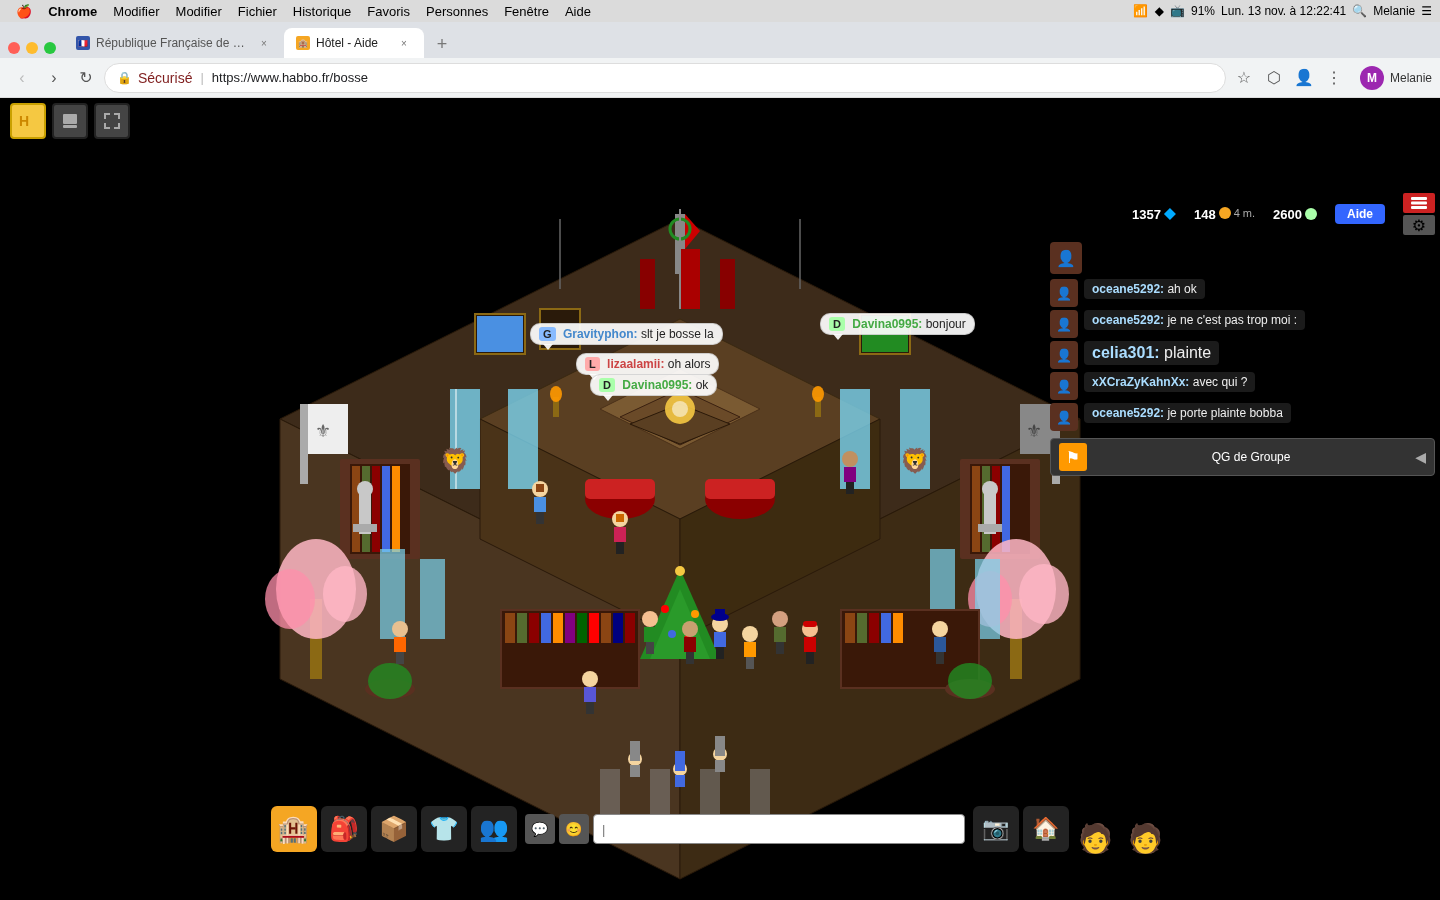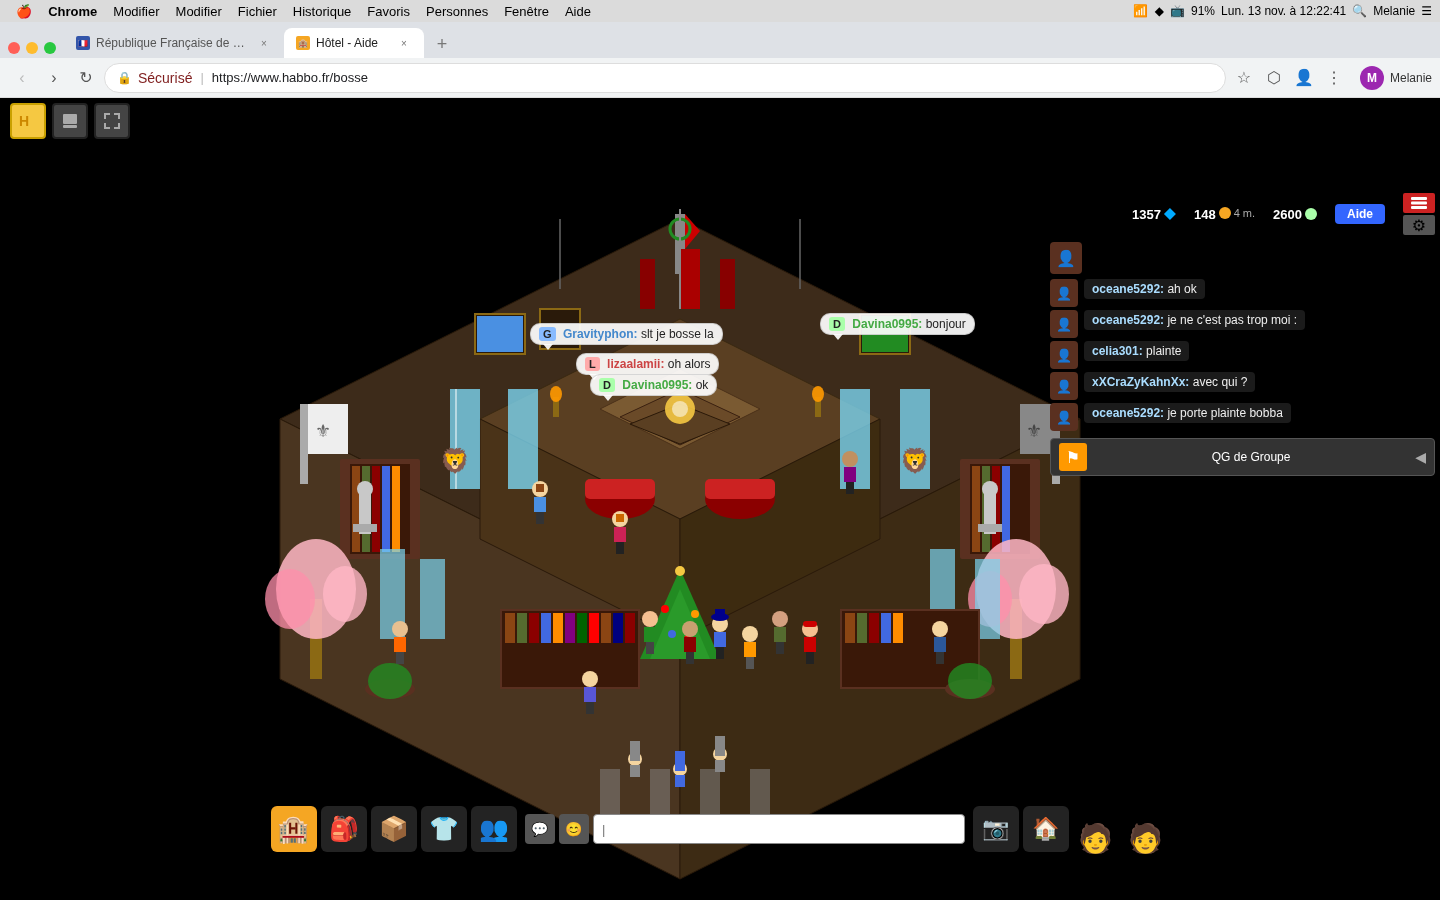--- a/index.html
+++ b/index.html
@@ -683,21 +683,21 @@
       <div style="display:flex;align-items:flex-start;gap:6px;">
         <div style="width:28px;height:28px;background:#5a3020;border-radius:4px;display:flex;align-items:center;justify-content:center;font-size:13px;flex-shrink:0;">👤</div>
         <div style="background:rgba(30,30,30,0.9);border-radius:4px;padding:3px 8px;font-size:12px;color:#eee;font-family:Arial;">
           <span style="color:#aaddff;font-weight:bold;">oceane5292:</span>
           <span>je ne c'est pas trop moi :</span>
         </div>
       </div>
 
       <div style="display:flex;align-items:flex-start;gap:6px;">
         <div style="width:28px;height:28px;background:#5a3020;border-radius:4px;display:flex;align-items:center;justify-content:center;font-size:13px;flex-shrink:0;">👤</div>
-        <div style="background:rgba(30,30,30,0.9);border-radius:4px;padding:3px 8px;font-size:12px;color:#eee;font-family:Arial;">
+        <div style="background:rgba(30,30,30,0.9);border-radius:4px;padding:3px 8px;font-size:16px;color:#eee;font-family:Arial;">
           <span style="color:#aaddff;font-weight:bold;">celia301:</span>
           <span>plainte</span>
         </div>
       </div>
 
       <div style="display:flex;align-items:flex-start;gap:6px;">
         <div style="width:28px;height:28px;background:#5a3020;border-radius:4px;display:flex;align-items:center;justify-content:center;font-size:13px;flex-shrink:0;">👤</div>
         <div style="background:rgba(30,30,30,0.9);border-radius:4px;padding:3px 8px;font-size:12px;color:#eee;font-family:Arial;">
           <span style="color:#aaddff;font-weight:bold;">xXCraZyKahnXx:</span>
           <span>avec qui ?</span>

